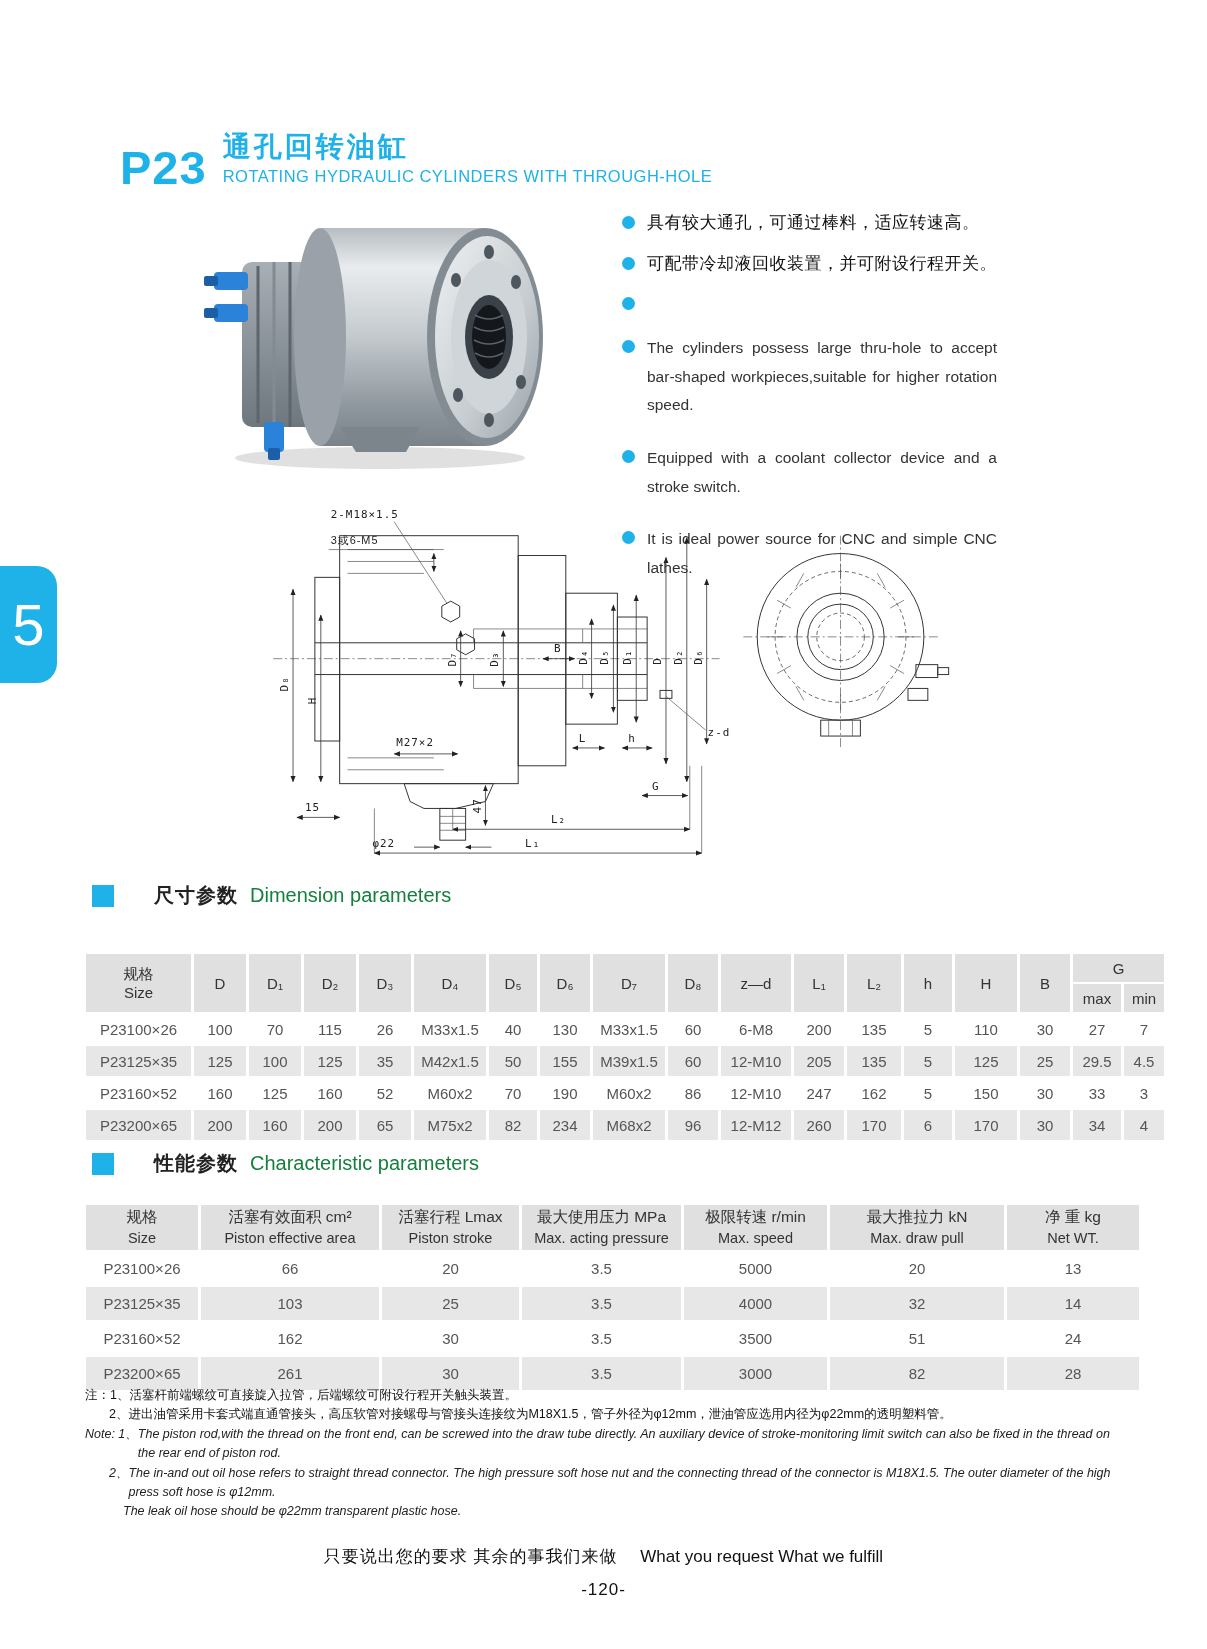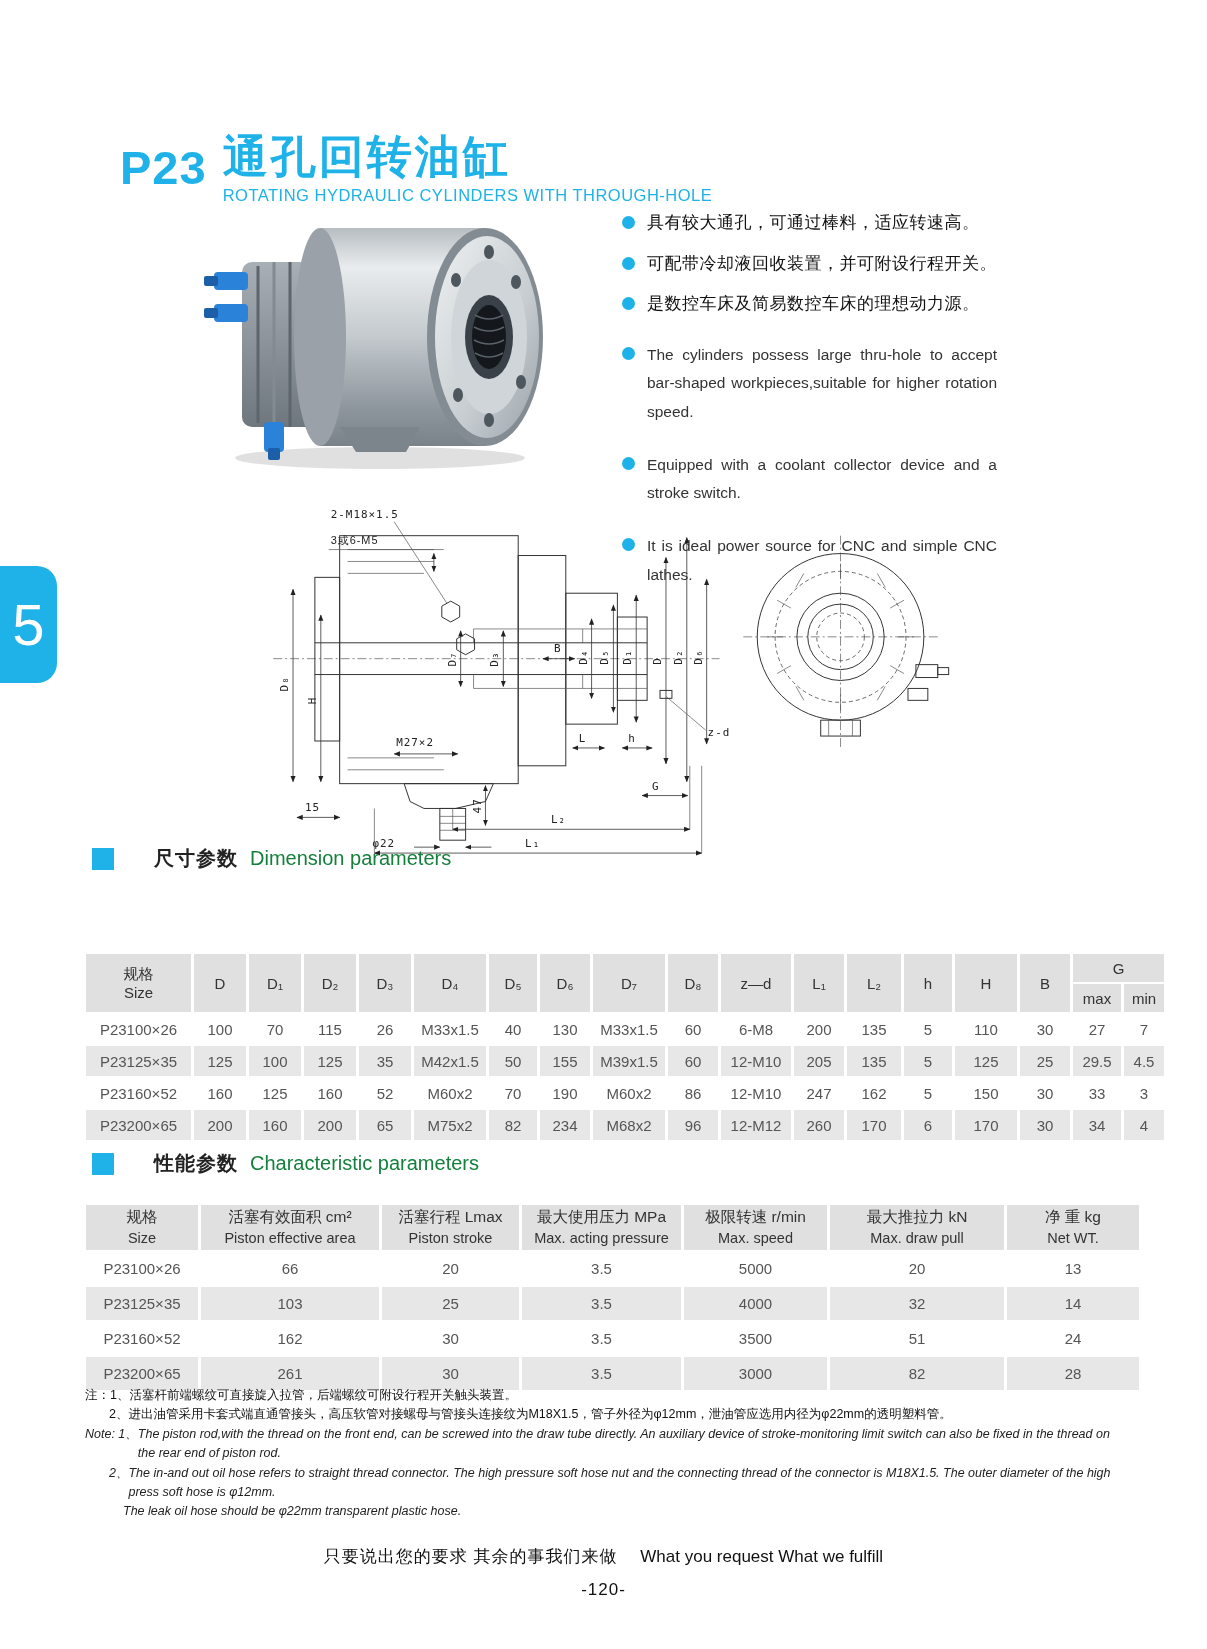--- a/index.html
+++ b/index.html
@@ -3,21 +3,21 @@
 <meta charset="utf-8">
 <style>
   html,body{margin:0;padding:0;background:#888;}
   .page{position:relative;width:1207px;height:1649px;background:#ffffff;margin:0 auto;
         font-family:"Liberation Sans",sans-serif;color:#222;overflow:hidden;}
 
   
   .hdr{position:absolute;left:120px;top:92px;display:flex;align-items:flex-start;margin-top:40px;}
   .hdr .code{font-size:47px;font-weight:bold;color:var(--accent);margin-top:8px;letter-spacing:1px;}
   .hdr .titles{margin-left:16px;}
-  .hdr .t-zh{font-size:45px;font-weight:bold;color:var(--accent);letter-spacing:3px;line-height:1.1;}
+  .hdr .t-zh{font-size:28px;font-weight:bold;color:var(--accent);letter-spacing:3px;line-height:1.1;}
   .hdr .t-en{font-size:16.5px;color:var(--accent);letter-spacing:.5px;margin-top:4px;white-space:nowrap;}
 
   
   .photo{position:absolute;left:190px;top:200px;width:375px;height:280px;}
 
   
   .features{position:absolute;left:622px;top:210px;width:420px;}
   .bullet{display:flex;margin-bottom:15px;}
   .bullet .dot{flex:0 0 13px;width:13px;height:13px;border-radius:50%;background:var(--accent);margin:6px 12px 0 0;}
   .bullet.zh span.txt{font-size:17px;color:#111;letter-spacing:.5px;line-height:1.5;}
@@ -148,21 +148,20 @@
     <div class="bullet zh">
         <span class="dot"></span>
         <span class="txt">具有较大通孔，可通过棒料，适应转速高。</span>
       </div>
     <div class="bullet zh">
         <span class="dot"></span>
         <span class="txt">可配带冷却液回收装置，并可附设行程开关。</span>
       </div>
     <div class="bullet zh">
         <span class="dot"></span>
-        <span class="txt">是数控车床及简易数控车床的理想动力源。</span>
       </div>
     <div class="bullet en">
         <span class="dot"></span>
         <span class="txt">The cylinders possess large thru-hole to accept bar-shaped workpieces,suitable for higher rotation speed.</span>
       </div>
     <div class="bullet en">
         <span class="dot"></span>
         <span class="txt">Equipped with a coolant collector device and a stroke switch.</span>
       </div>
     <div class="bullet en">
@@ -277,21 +276,21 @@
           <line x1="650" y1="169" x2="664" y2="177"></line>
       </g>
       <rect class="ln" x="676" y="168" width="22" height="13"></rect>
       <rect class="ln" x="698" y="171" width="11" height="7"></rect>
       <rect class="ln" x="668" y="192" width="20" height="12"></rect>
       <rect class="ln" x="580" y="224" width="40" height="16"></rect>
       <path class="thin" d="M588,224 v16 M612,224 v16"></path>
     </svg>
   </div>
 
-  <div class="sec-title" style="top:845px;">
+  <div class="sec-title" style="top:882px;">
     <span class="sq"></span>
     <span class="zh">尺寸参数</span>
     <span class="en">Dimension parameters</span>
   </div>
 
   <table class="tbl1">
     <colgroup>
       <col style="width:105px">
         <col style="width:52px">
         <col style="width:52px">

